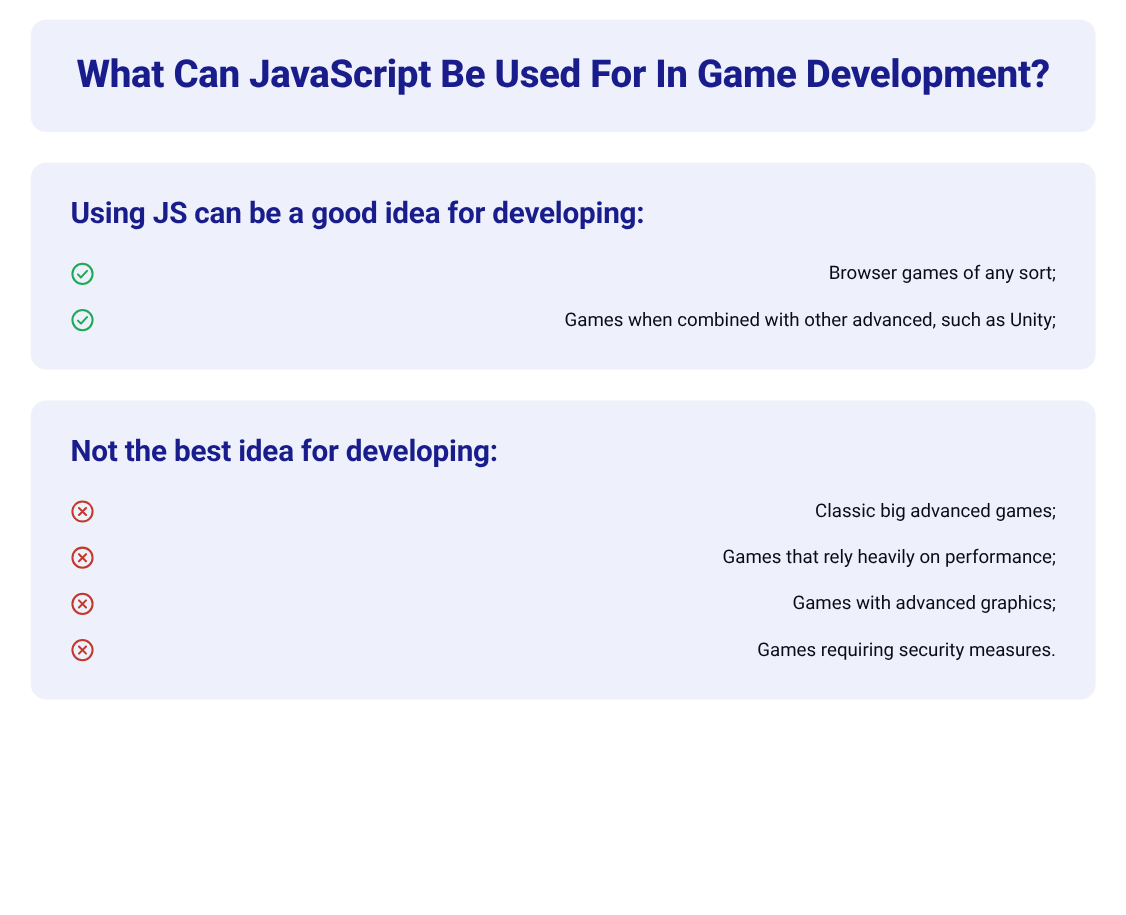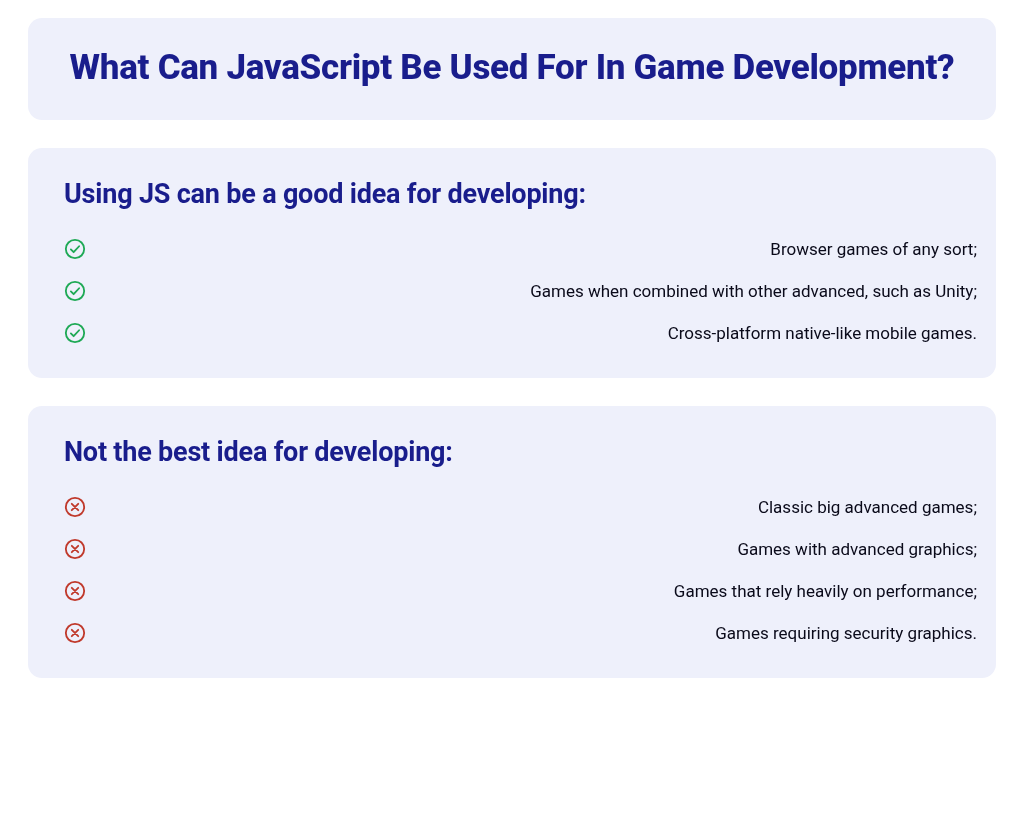--- a/index.html
+++ b/index.html
@@ -24,21 +24,21 @@
     color: #191d8c;
     font-size: 35px;
     font-weight: 800;
     line-height: 1.25;
     letter-spacing: -0.3px;
     text-align: center;
   }
   .section-card {
     background: #eef0fb;
     border-radius: 14px;
-    padding: 30px 19px 34px 36px;
+    padding: 30px 36px 34px 36px;
     margin-bottom: 28px;
   }
   .section-card h2 {
     color: #191d8c;
     font-size: 27px;
     font-weight: 700;
     margin-bottom: 28px;
     letter-spacing: -0.2px;
   }
   .item-list {
@@ -95,29 +95,20 @@
     </li>
     <li class="item-row">
       <span class="icon">
         <svg viewBox="0 0 24 24" fill="none">
             <circle cx="12" cy="12" r="10" stroke="#1ea955" stroke-width="2"></circle>
             <path d="M7.5 12.5 L10.5 15.5 L16.5 9" stroke="#1ea955" stroke-width="2" stroke-linecap="round" stroke-linejoin="round"></path>
           </svg>
       </span>
       <span class="item-text">Games when combined with other advanced, such as Unity;</span>
     </li>
-    <li class="item-row">
-      <span class="icon">
-        <svg viewBox="0 0 24 24" fill="none">
-            <circle cx="12" cy="12" r="10" stroke="#1ea955" stroke-width="2"></circle>
-            <path d="M7.5 12.5 L10.5 15.5 L16.5 9" stroke="#1ea955" stroke-width="2" stroke-linecap="round" stroke-linejoin="round"></path>
-          </svg>
-      </span>
-      <span class="item-text">Cross-platform native-like mobile games.</span>
-    </li>
   </ul>
 </div>
 
 <div class="section-card">
   <h2>Not the best idea for developing:</h2>
   <ul class="item-list">
     <li class="item-row">
       <span class="icon">
         <svg viewBox="0 0 24 24" fill="none">
             <circle cx="12" cy="12" r="10" stroke="#c0392b" stroke-width="2"></circle>
@@ -126,34 +117,34 @@
       </span>
       <span class="item-text">Classic big advanced games;</span>
     </li>
     <li class="item-row">
       <span class="icon">
         <svg viewBox="0 0 24 24" fill="none">
             <circle cx="12" cy="12" r="10" stroke="#c0392b" stroke-width="2"></circle>
             <path d="M8.5 8.5 L15.5 15.5 M15.5 8.5 L8.5 15.5" stroke="#c0392b" stroke-width="2" stroke-linecap="round"></path>
           </svg>
       </span>
+      <span class="item-text">Games that rely heavily on performance;</span>
+    </li>
+    <li class="item-row">
+      <span class="icon">
+        <svg viewBox="0 0 24 24" fill="none">
+            <circle cx="12" cy="12" r="10" stroke="#c0392b" stroke-width="2"></circle>
+            <path d="M8.5 8.5 L15.5 15.5 M15.5 8.5 L8.5 15.5" stroke="#c0392b" stroke-width="2" stroke-linecap="round"></path>
+          </svg>
+      </span>
       <span class="item-text">Games with advanced graphics;</span>
     </li>
     <li class="item-row">
       <span class="icon">
         <svg viewBox="0 0 24 24" fill="none">
             <circle cx="12" cy="12" r="10" stroke="#c0392b" stroke-width="2"></circle>
             <path d="M8.5 8.5 L15.5 15.5 M15.5 8.5 L8.5 15.5" stroke="#c0392b" stroke-width="2" stroke-linecap="round"></path>
           </svg>
       </span>
-      <span class="item-text">Games that rely heavily on performance;</span>
-    </li>
-    <li class="item-row">
-      <span class="icon">
-        <svg viewBox="0 0 24 24" fill="none">
-            <circle cx="12" cy="12" r="10" stroke="#c0392b" stroke-width="2"></circle>
-            <path d="M8.5 8.5 L15.5 15.5 M15.5 8.5 L8.5 15.5" stroke="#c0392b" stroke-width="2" stroke-linecap="round"></path>
-          </svg>
-      </span>
-      <span class="item-text">Games requiring security graphics.</span>
+      <span class="item-text">Games requiring security measures.</span>
     </li>
   </ul>
 </div>
 
 </body></html>

